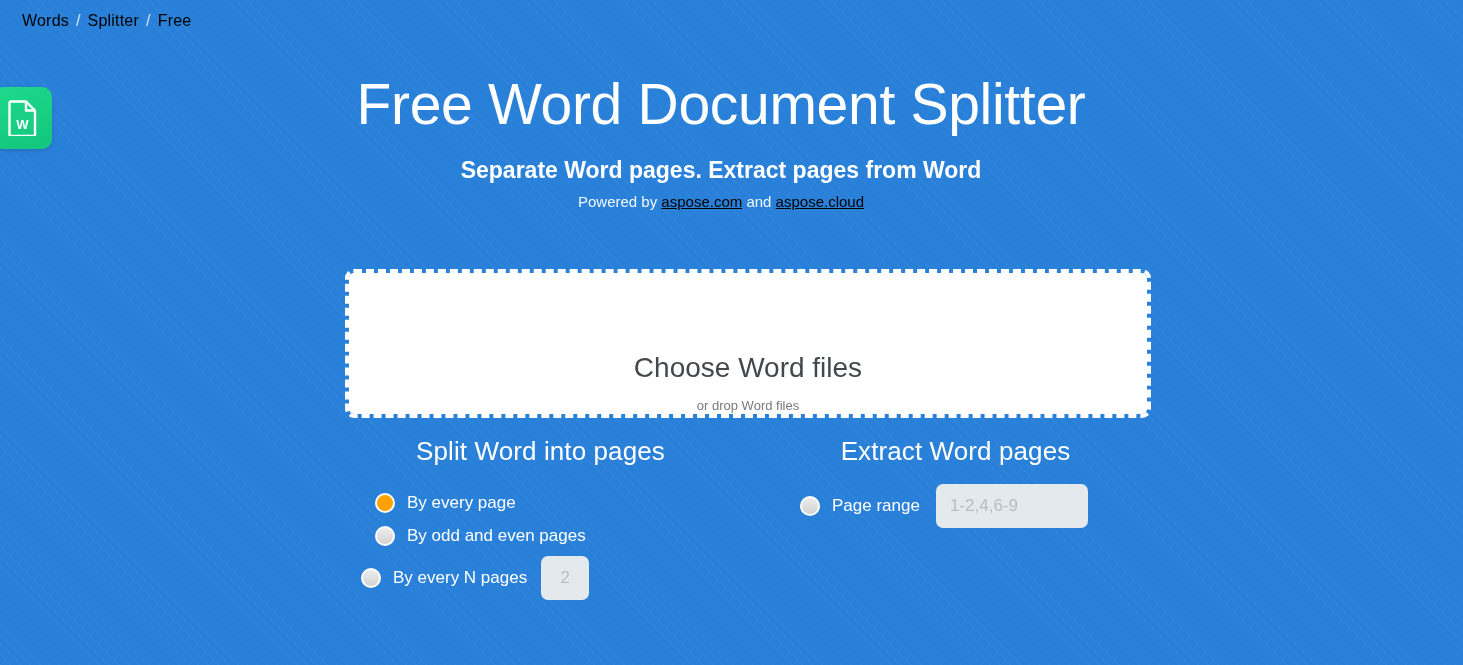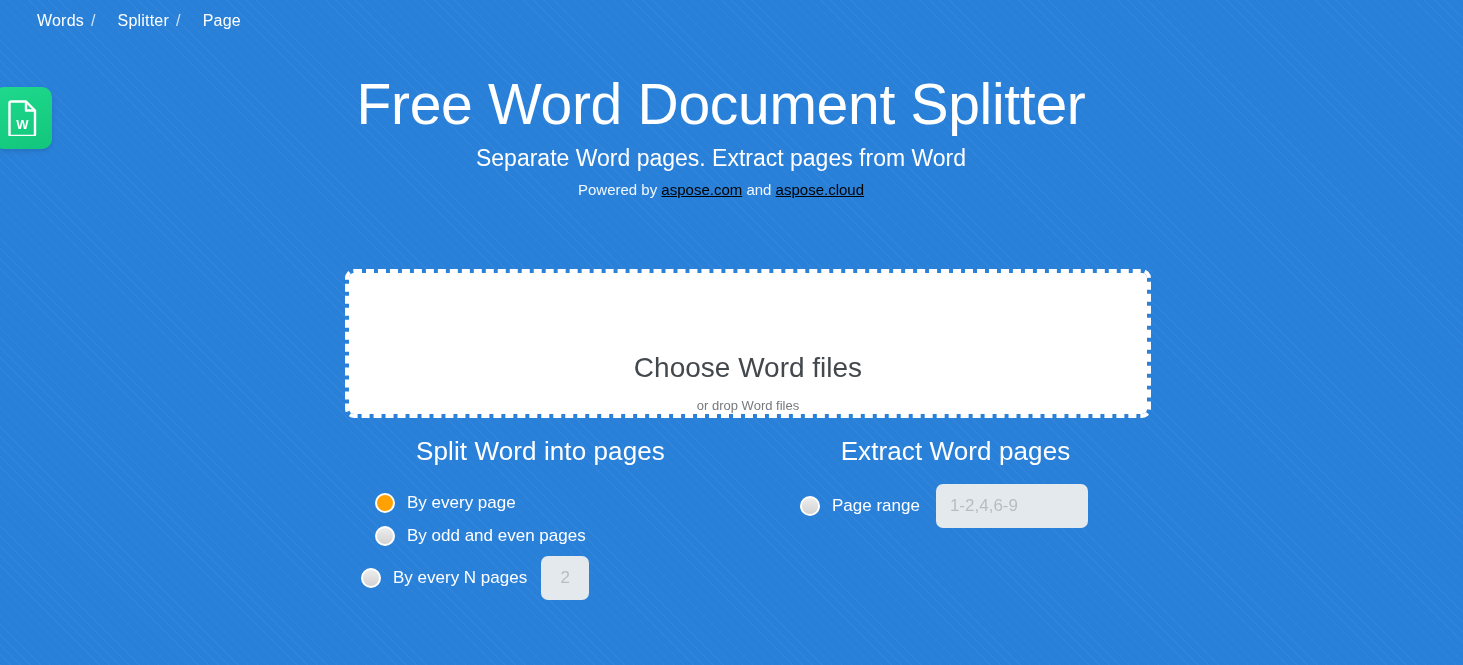--- a/index.html
+++ b/index.html
@@ -30,23 +30,22 @@
   .breadcrumb {
     position: absolute;
     top: 12px;
     left: 22px;
     font-size: 16px;
     color: #d7e7f8;
     letter-spacing: 0.2px;
     white-space: nowrap;
   }
   .breadcrumb .crumb {
-    color: #ffffff;
+    color: #000000;
     text-decoration: none;
-    margin-left: 15px;
   }
   .breadcrumb .sep {
     color: #cfe2f7;
     margin: 0 7px;
   }
 
   
   .app-icon {
     position: absolute;
     left: -6px;
@@ -72,23 +71,23 @@
   }
   .hero h1 {
     margin: 0;
     font-size: 57px;
     line-height: 72px;
     font-weight: 300;
     color: #ffffff;
     letter-spacing: -0.3px;
   }
   .hero .subtitle {
-    margin-top: 4px;
+    margin-top: 16px;
     font-size: 23px;
-    font-weight: 400;
+    font-weight: 700;
     color: #ffffff;
     line-height: 28px;
   }
   .hero .powered {
     margin-top: 8px;
     font-size: 15px;
     font-weight: 400;
     color: #f2f7fd;
     line-height: 20px;
   }
@@ -226,21 +225,21 @@
 
   .extract-opts {
     padding-left: 40px;
     margin-top: 21px;
   }
 </style>
 </head>
 <body>
 
 <div class="breadcrumb">
-  <a class="crumb" href="#">Words</a><span class="sep">/</span><a class="crumb" href="#">Splitter</a><span class="sep">/</span><a class="crumb" href="#">Page</a>
+  <a class="crumb" href="#">Words</a><span class="sep">/</span><a class="crumb" href="#">Splitter</a><span class="sep">/</span><a class="crumb" href="#">Free</a>
 </div>
 
 <div class="app-icon">
   <svg width="30" height="36" viewBox="0 0 30 36" aria-hidden="true">
     <path d="M3 1.5 h15 l9 9 v24 a1.5 1.5 0 0 1 -1.5 1.5 h-22.5 a1.5 1.5 0 0 1 -1.5 -1.5 v-31.5 a1.5 1.5 0 0 1 1.5 -1.5 z" fill="none" stroke="#ffffff" stroke-width="2.4" stroke-linejoin="round"></path>
     <path d="M18 1.5 v9 h9" fill="none" stroke="#ffffff" stroke-width="2.4" stroke-linejoin="round"></path>
     <text x="14.5" y="28.5" font-family="Liberation Sans, sans-serif" font-size="13" font-weight="bold" fill="#ffffff" text-anchor="middle">W</text>
   </svg>
 </div>
 

